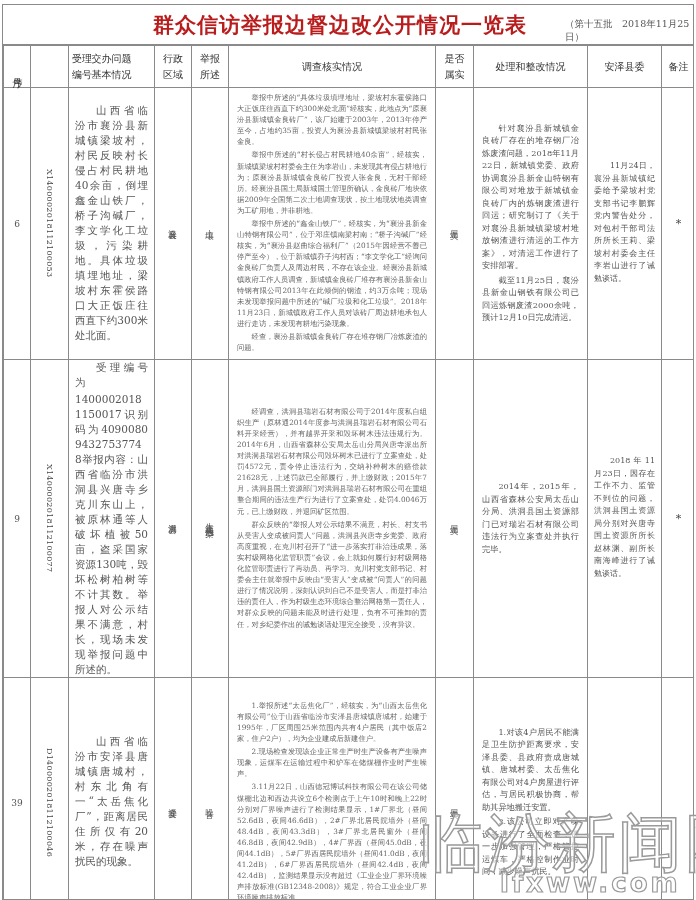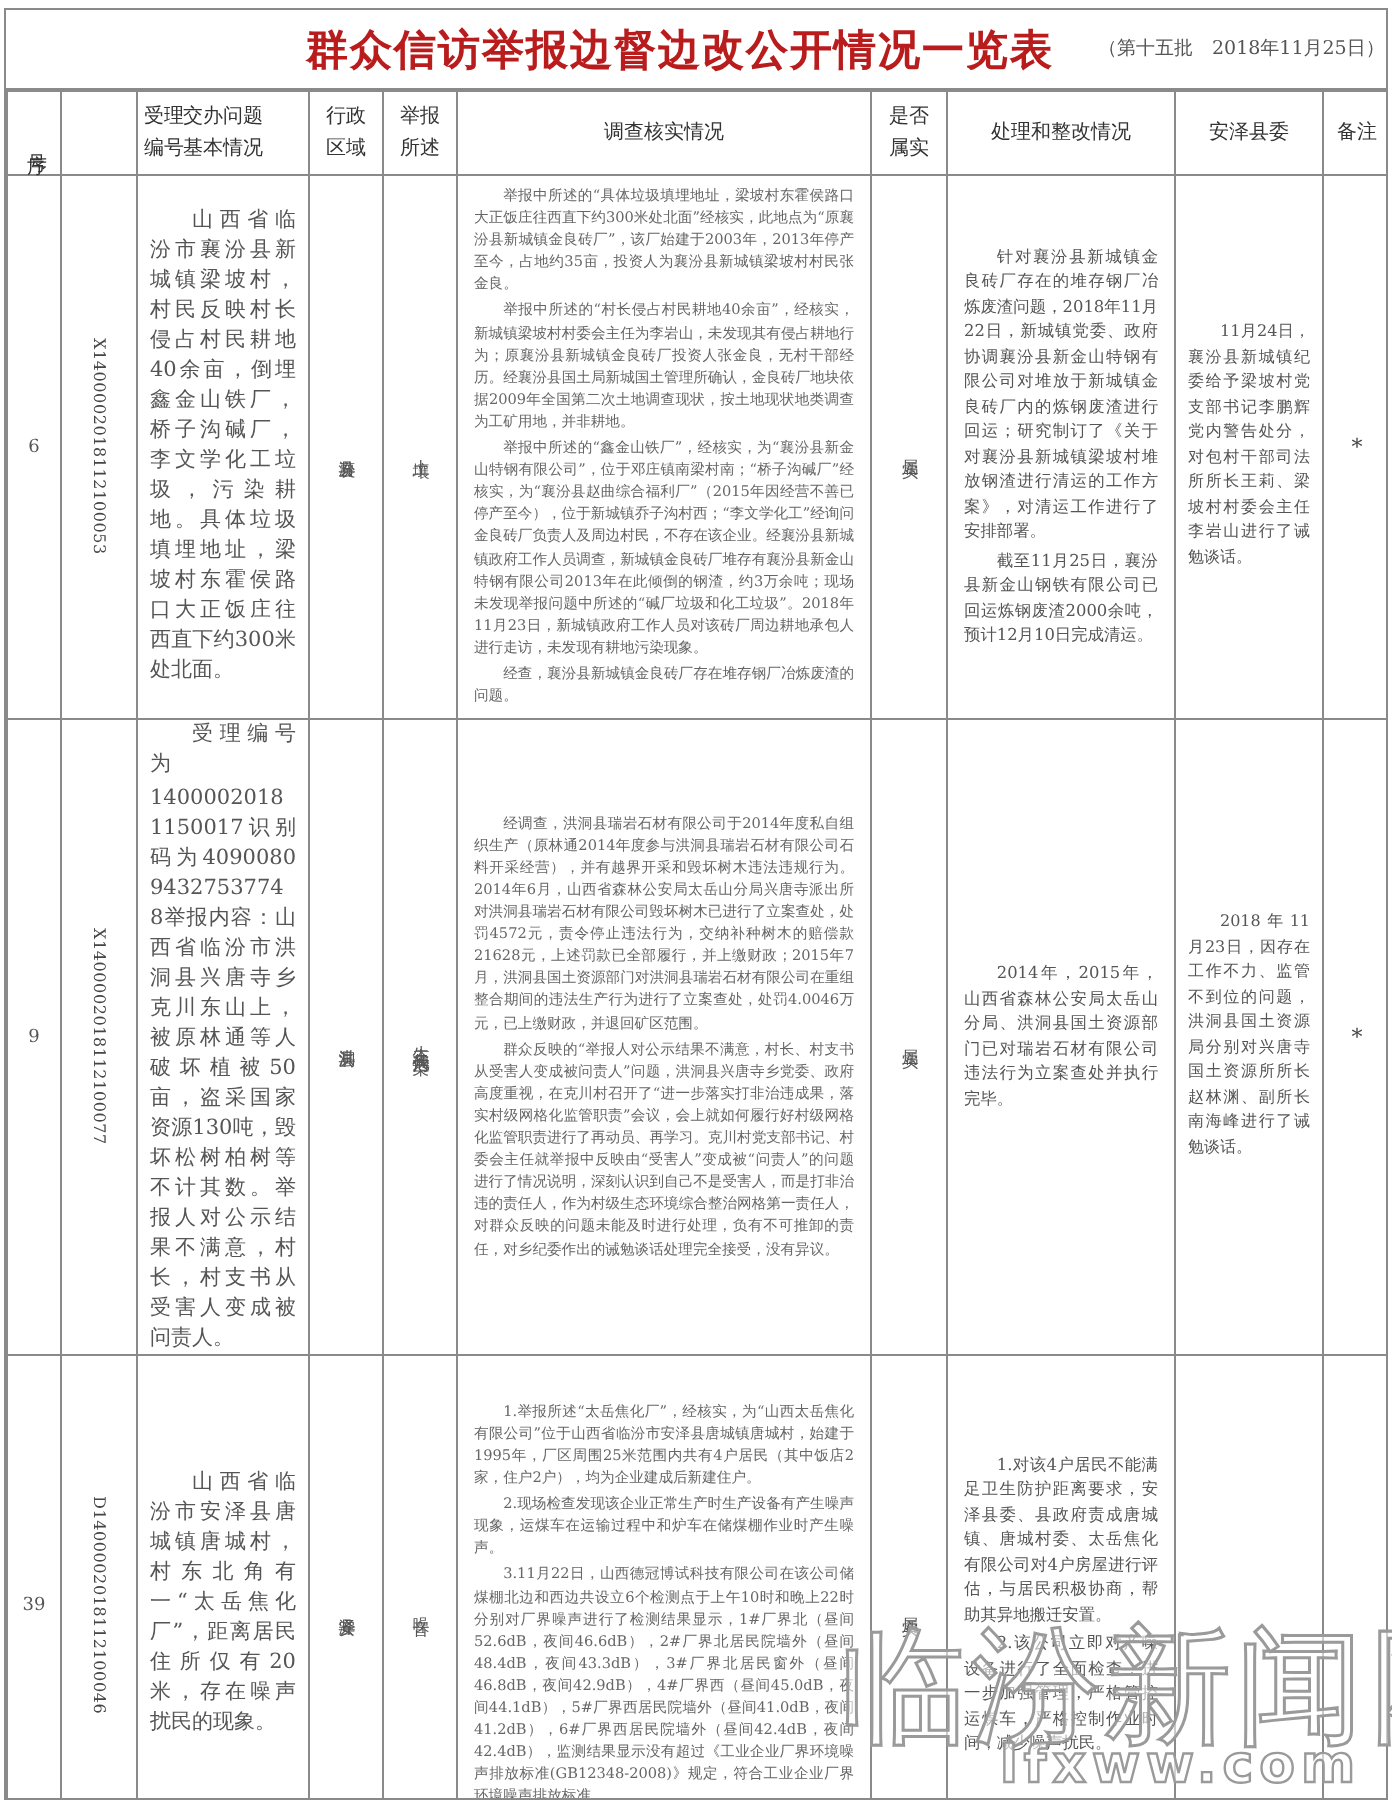--- a/index.html
+++ b/index.html
@@ -1,21 +1,21 @@
 <!DOCTYPE html>
 <html><head>
 <meta charset="utf-8">
 <style>
   * { box-sizing: border-box; margin: 0; padding: 0; }
   html, body { width: 696px; height: 900px; overflow: hidden; background: #ffffff; }
   body { font-family: "DejaVu Serif", "Liberation Serif", serif; color: #333; position: relative; }
   .page { position: absolute; left: 2px; top: 4px; width: 692px; height: 896px; border: 1px solid #8a8a8a; overflow: hidden; }
   .title-row { height: 40px; border-bottom: 1px solid #8a8a8a; position: relative; }
   .title { position: absolute; left: 150px; top: 6px; font-size: 21px; font-weight: bold; color: #b91c1c; letter-spacing: 1px; font-family: "DejaVu Serif", serif; }
-  .batch { position: absolute; left: 546px; top: 13px; font-size: 9.5px; color: #555; }
+  .batch { position: absolute; left: 562px; top: 13px; font-size: 9.5px; color: #555; }
   table { border-collapse: collapse; width: 692px; table-layout: fixed; }
   td, th { border: 1px solid #8a8a8a; vertical-align: middle; }
   th { font-weight: normal; font-size: 10px; color: #333; text-align: center; height: 42px; line-height: 16px; font-family: "DejaVu Sans", sans-serif; }
   .c-seq { width: 27px; }
   .c-id { width: 38px; }
   .c-issue { width: 86px; }
   .c-area { width: 37px; }
   .c-type { width: 37px; }
   .c-inv { width: 207px; }
   .c-true { width: 38px; }
@@ -119,21 +119,21 @@
       </tr>
 
       <tr class="row2">
         <td class="center">9</td>
         <td class="center">
             <div class="vid">X1400002018112100077</div>
           </td>
         <td>
           <div class="issue">
             <p>受理编号为</p>
-            <div style="word-break:break-all;">14000020181150017识别码为409008094327537748举报内容：山西省临汾市洪洞县兴唐寺乡克川东山上，被原林通等人破坏植被50亩，盗采国家资源130吨，毁坏松树柏树等不计其数。举报人对公示结果不满意，村长，村支书从受害人变成被问责人。</div>
+            <div style="word-break:break-all;">14000020181150017识别码为409008094327537748举报内容：山西省临汾市洪洞县兴唐寺乡克川东山上，被原林通等人破坏植被50亩，盗采国家资源130吨，毁坏松树柏树等不计其数。举报人对公示结果不满意，村长，现场未发现举报问题中所述的。</div>
           </div>
         </td>
         <td class="center">
             <div class="vtext">洪洞县</div>
           </td>
         <td class="center">
             <div class="vtext">生态 其他污染</div>
           </td>
         <td>
           <div class="inv">

